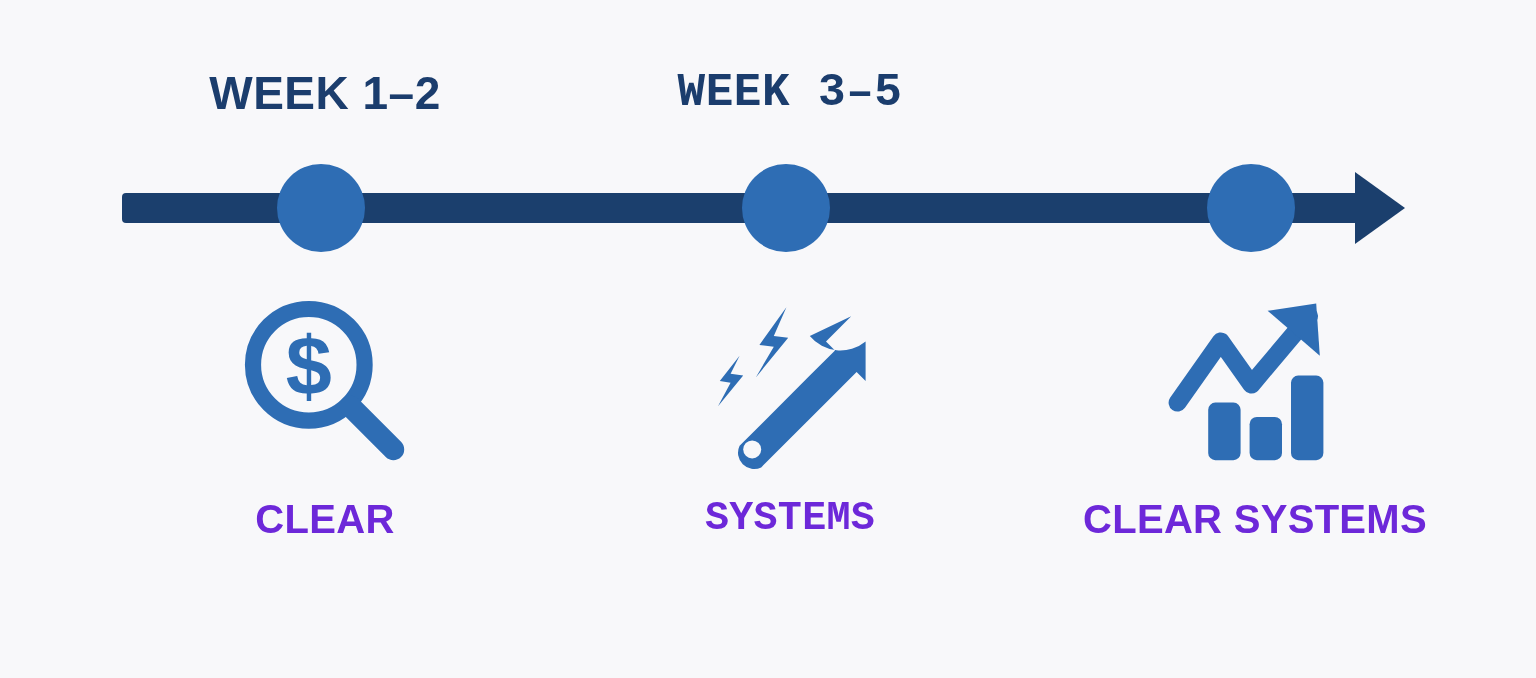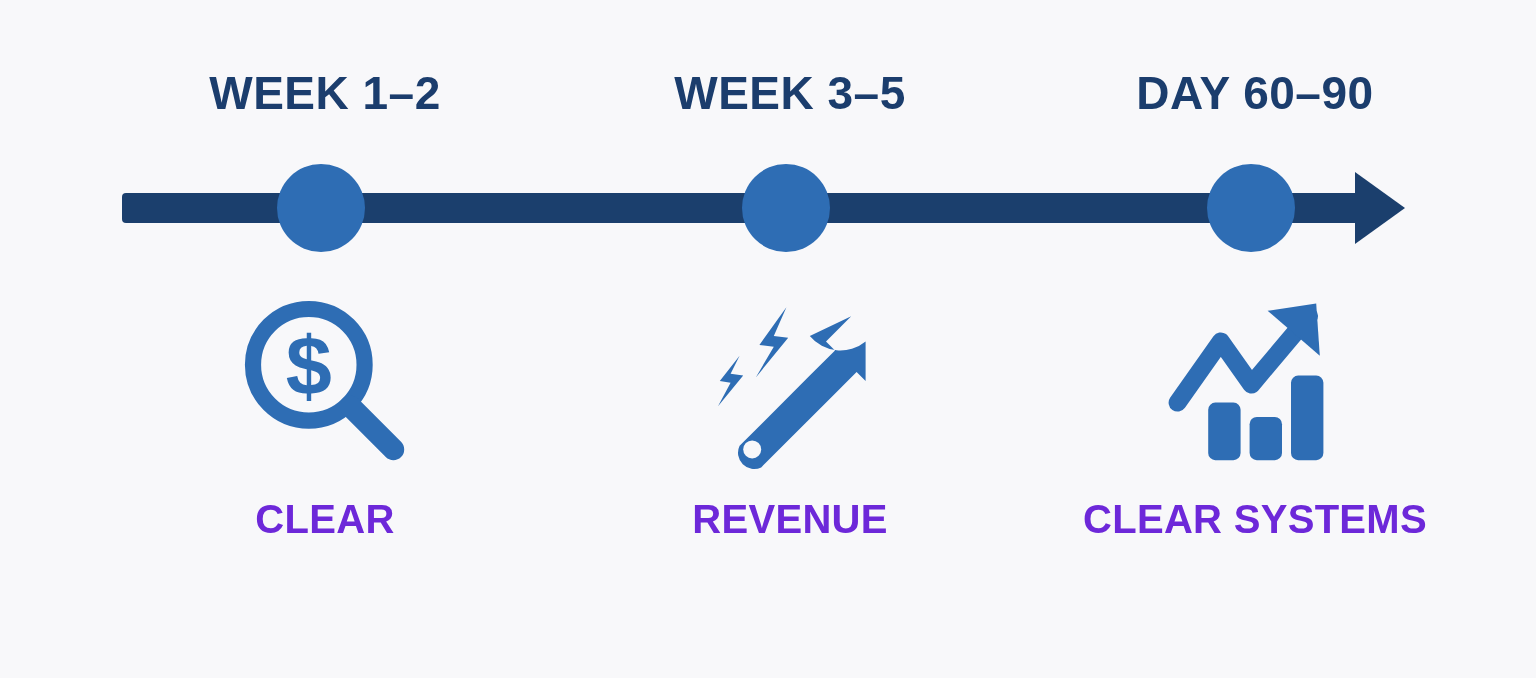--- a/index.html
+++ b/index.html
@@ -33,21 +33,21 @@
   }
 
   
   .stage {
     position: absolute;
     top: 0;
     width: 430px;
     height: 678px;
   }
   .stage-1 { left: 110px; }
-  .stage-2 { left: 575px; }
+  .stage-2 { left: 575px; font-family: Liberation Mono, monospace; }
   .stage-3 { left: 1040px; }
 
   .period-label {
     position: absolute;
     top: 70px;
     left: 0;
     width: 430px;
     text-align: center;
     font-size: 46px;
     font-weight: 700;
@@ -134,27 +134,26 @@
 
         <circle cx="29" cy="88" r="5" fill="#f8f8fa"></circle>
 
         <polygon points="48,9 33,30 41,31 31,48 49,26 41,25" fill="#2e6db4"></polygon>
 
         <polygon points="22,36 11,50 17,51 10,64 24,47 17,46" fill="#2e6db4"></polygon>
       </svg>
     </div>
 
     <div class="outcome-label">
-      <span class="line2">REVENUE</span>
+      <span class="line2">SYSTEMS</span>
     </div>
   </div>
 
   <div class="stage stage-3">
 
-    <div class="period-label">DAY 60–90</div>
 
     <div class="stage-icon">
       <svg width="180" height="180" viewBox="0 0 100 100" xmlns="http://www.w3.org/2000/svg">
 
         <polyline points="7,62 31,28 48,52 80,14" fill="none" stroke="#2e6db4" stroke-width="10" stroke-linecap="round" stroke-linejoin="round"></polyline>
 
         <polygon points="84,7 86,36 57,11" fill="#2e6db4"></polygon>
 
         <rect x="24" y="62" width="18" height="32" rx="4" fill="#2e6db4"></rect>
         <rect x="47" y="70" width="18" height="24" rx="4" fill="#2e6db4"></rect>

